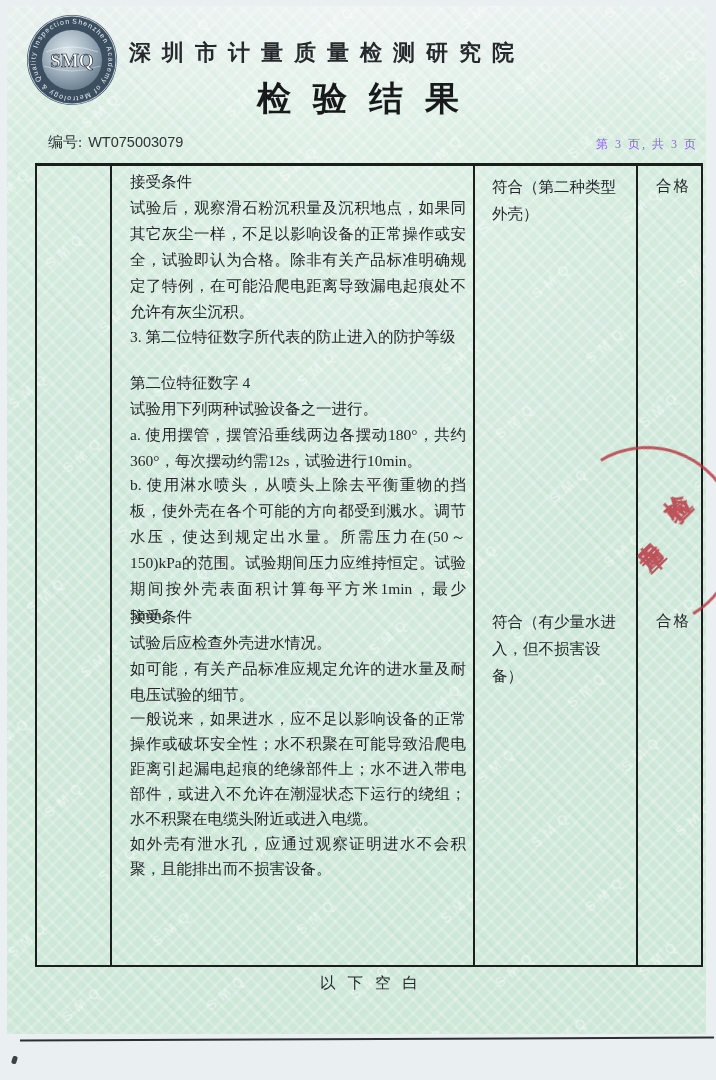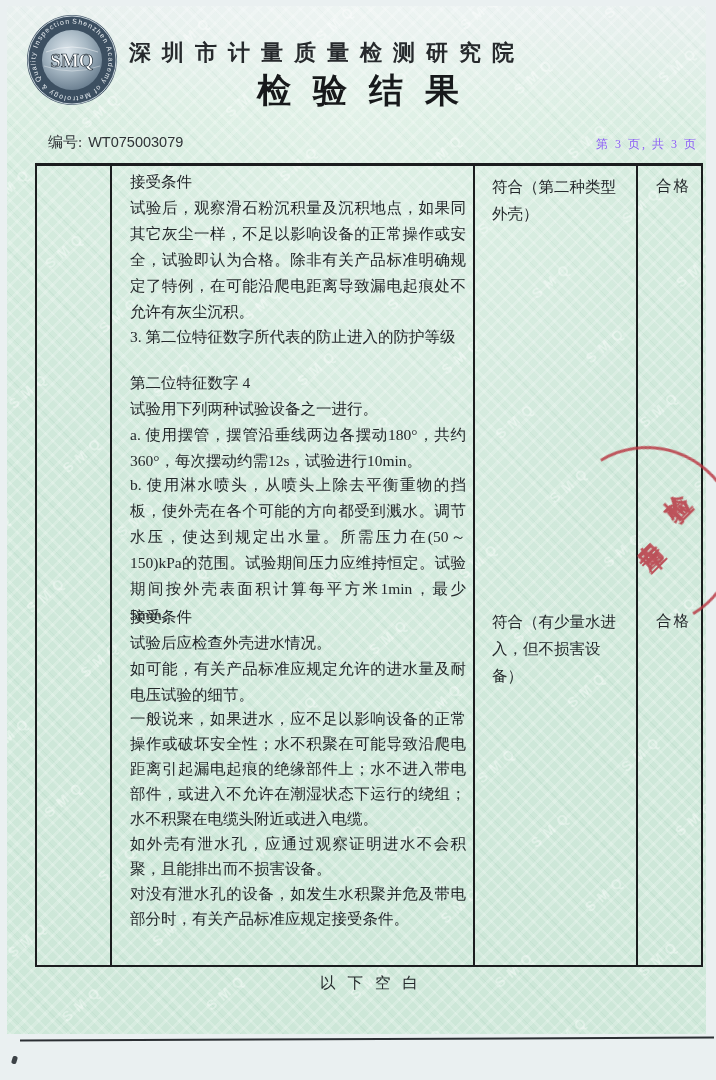--- a/index.html
+++ b/index.html
@@ -20,21 +20,21 @@
                radial-gradient(ellipse at 50% 8%, rgba(255,255,255,.25), rgba(255,255,255,0) 60%); }
   .wm { position:absolute; left:-220px; top:-160px; width:1400px; transform:rotate(-40deg); opacity:.6; }
   .wm-row { white-space:nowrap; font-family:"Liberation Sans",sans-serif; font-weight:bold;
     font-size:14px; letter-spacing:6px; word-spacing:58px; color:rgba(255,255,255,.62);
     margin-bottom:68px; }
 
   
   .logo { position:absolute; left:26px; top:14px; }
   .institute { position:absolute; left:129px; top:38px; font-size:22px; font-weight:600;
     letter-spacing:11px; color:#26292c; white-space:nowrap; }
-  .doc-title { position:absolute; left:0; top:68px; width:716px; text-align:center;
+  .doc-title { position:absolute; left:0; top:76px; width:716px; text-align:center;
     font-size:34px; font-weight:700; letter-spacing:22px; padding-left:22px; color:#17191b; }
   .serial { position:absolute; left:28px; top:133px; font-size:15px; color:#2e3236;margin-left:20px; }
   .serial .val { margin-left:6px; font-family:"Liberation Sans",sans-serif; font-size:14.5px; }
   .page-ind { position:absolute; right:18px; top:136px; font-size:12px; color:#8b5cf6; letter-spacing:2px; }
 
   
   .rtable { position:absolute; left:35px; top:163px; width:668px; height:804px;
     border:2px solid #1b1d1f; border-top-width:3px; display:flex; flex-direction:column; }
   .thead { display:flex; height:37px; border-bottom:2px solid #1b1d1f; }
   .tbody { display:flex; flex:1;gap:8px; }
@@ -128,21 +128,21 @@
   <div class="rtable">
     <div class="tbody">
       <div class="c1"></div>
       <div class="c2 req">
         <div class="blk b1"><span>接受条件</span><br><span>试验后，观察滑石粉沉积量及沉积地点，如果同其它灰尘一样，不足以影响设备的正常操作或安全，试验即认为合格。除非有关产品标准明确规定了特例，在可能沿爬电距离导致漏电起痕处不允许有灰尘沉积。</span></div>
         <div class="blk b2">3. 第二位特征数字所代表的防止进入的防护等级</div>
         <div class="blk b3"><span>第二位特征数字 4</span><br><span>试验用下列两种试验设备之一进行。</span></div>
         <div class="blk b4">a. 使用摆管，摆管沿垂线两边各摆动180°，共约360°，每次摆动约需12s，试验进行10min。</div>
         <div class="blk b5">b. 使用淋水喷头，从喷头上除去平衡重物的挡板，使外壳在各个可能的方向都受到溅水。调节水压，使达到规定出水量。所需压力在(50～150)kPa的范围。试验期间压力应维持恒定。试验期间按外壳表面积计算每平方米1min，最少5min。</div>
         <div class="blk b6"><span>接受条件</span><br><span>试验后应检查外壳进水情况。</span><br><span>如可能，有关产品标准应规定允许的进水量及耐电压试验的细节。</span></div>
-        <div class="blk b7"><span>一般说来，如果进水，应不足以影响设备的正常操作或破坏安全性；水不积聚在可能导致沿爬电距离引起漏电起痕的绝缘部件上；水不进入带电部件，或进入不允许在潮湿状态下运行的绕组；水不积聚在电缆头附近或进入电缆。</span><br><span>如外壳有泄水孔，应通过观察证明进水不会积聚，且能排出而不损害设备。</span><br><span>对没有泄水孔的设备，如发生水积聚并危及带电部分时，有关产品标准应规定接受条件。</span></div>
+        <div class="blk b7"><span>一般说来，如果进水，应不足以影响设备的正常操作或破坏安全性；水不积聚在可能导致沿爬电距离引起漏电起痕的绝缘部件上；水不进入带电部件，或进入不允许在潮湿状态下运行的绕组；水不积聚在电缆头附近或进入电缆。</span><br><span>如外壳有泄水孔，应通过观察证明进水不会积聚，且能排出而不损害设备。</span><br></div>
       </div>
       <div class="c3 res">
         <div class="blk r2">符合（有少量水进入，但不损害设备）</div>
         <div class="blk r1">符合（第二种类型外壳）</div>
       </div>
       <div class="c4 concl">
         <div class="blk k1">合格</div>
         <div class="blk k2">合格</div>
       </div>
     </div>

